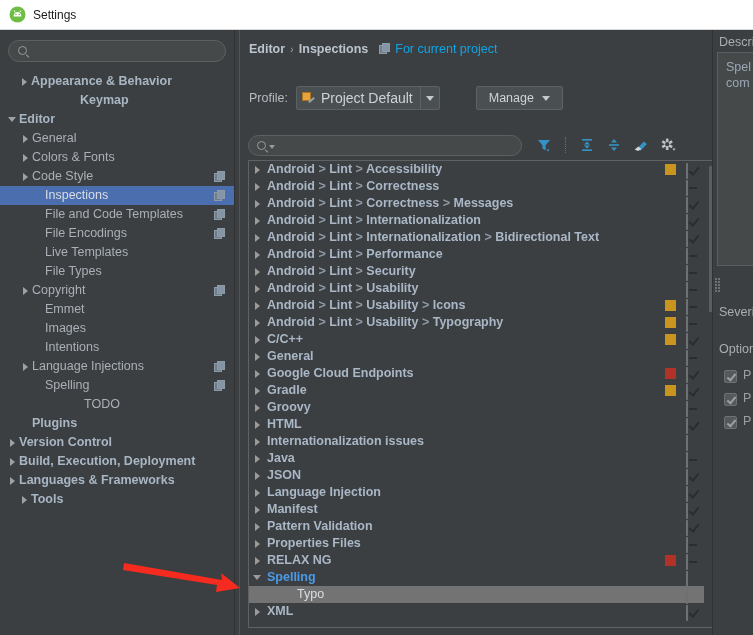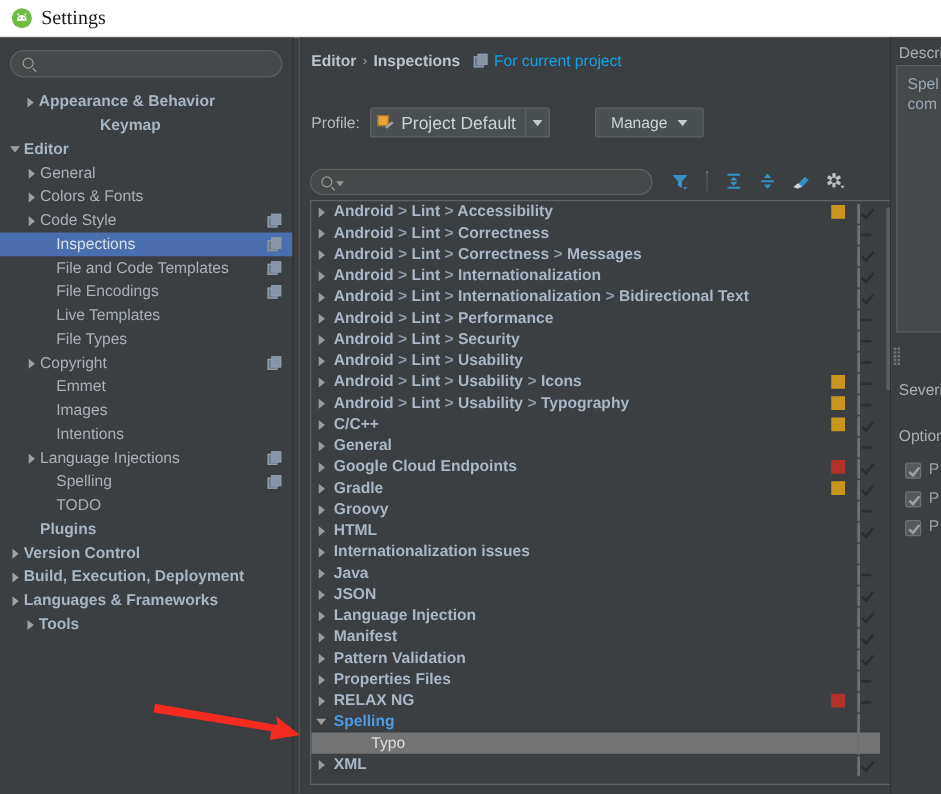--- a/index.html
+++ b/index.html
@@ -13,21 +13,21 @@
 
   
   .titlebar {
     position: absolute; left: 0; top: 0; width: 753px; height: 30px;
     background: #ffffff;
     display: flex; align-items: center; gap: 7px;
     padding-left: 9px;
     border-bottom: 1px solid #d8d8d8;
   }
   .titlebar .tb-title {
-    font-size: 16px; color: #1a1a1a; font-family: Liberation Serif, serif;
+    font-size: 12px; color: #1a1a1a; font-family: Liberation Sans, sans-serif;
   }
   .as-icon { width: 17px; height: 17px; position: relative; }
 
   
   .body { position: absolute; left:0; top:30px; width:753px; height:605px; background:#3c3f41; }
 
   
   .leftpane {
     position: absolute; left: 0; top: 0; width: 234px; height: 605px;
     background: #3c3f41;
@@ -338,21 +338,21 @@
             </span>
           </div>
           <div class="trow plain" style="padding-left: 32px; padding-right: 8px;">
             <span class="tw "></span>
             <span class="tlabel">Spelling</span>
             <span class="cfg-icon" style="margin-right: 0px;">
               <i class="b1"></i>
               <i class="b2"></i>
             </span>
           </div>
-          <div class="trow plain" style="padding-left: 32px; padding-right: 8px;">
+          <div class="trow plain" style="padding-left: 32px; padding-right: 8px; margin-left: 39px;">
             <span class="tw "></span>
             <span class="tlabel">TODO</span>
           </div>
           <div class="trow bold" style="padding-left: 19px; padding-right: 8px;">
             <span class="tw "></span>
             <span class="tlabel">Plugins</span>
           </div>
           <div class="trow bold" style="padding-left: 6px; padding-right: 8px;">
             <span class="tw closed"></span>
             <span class="tlabel">Version Control</span>

